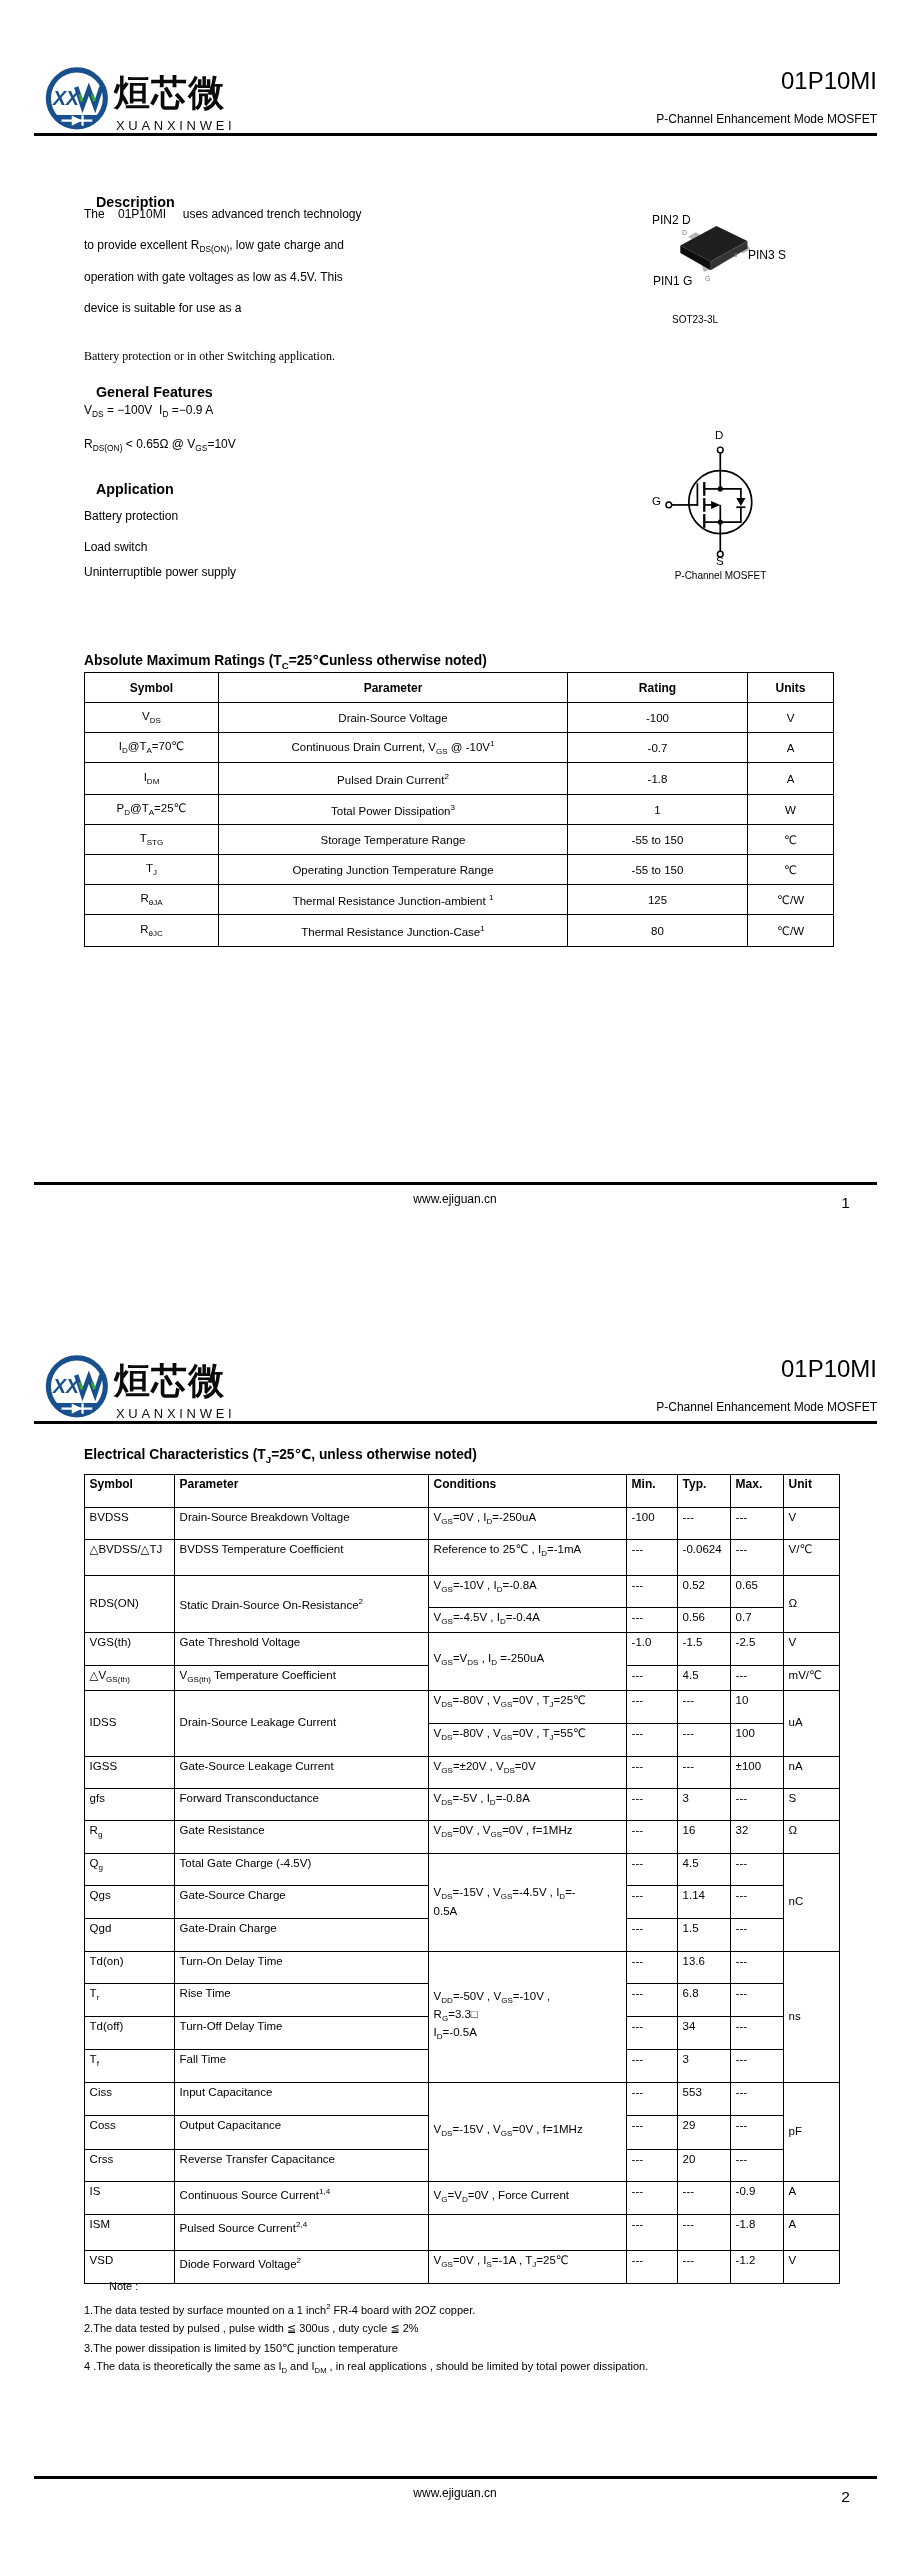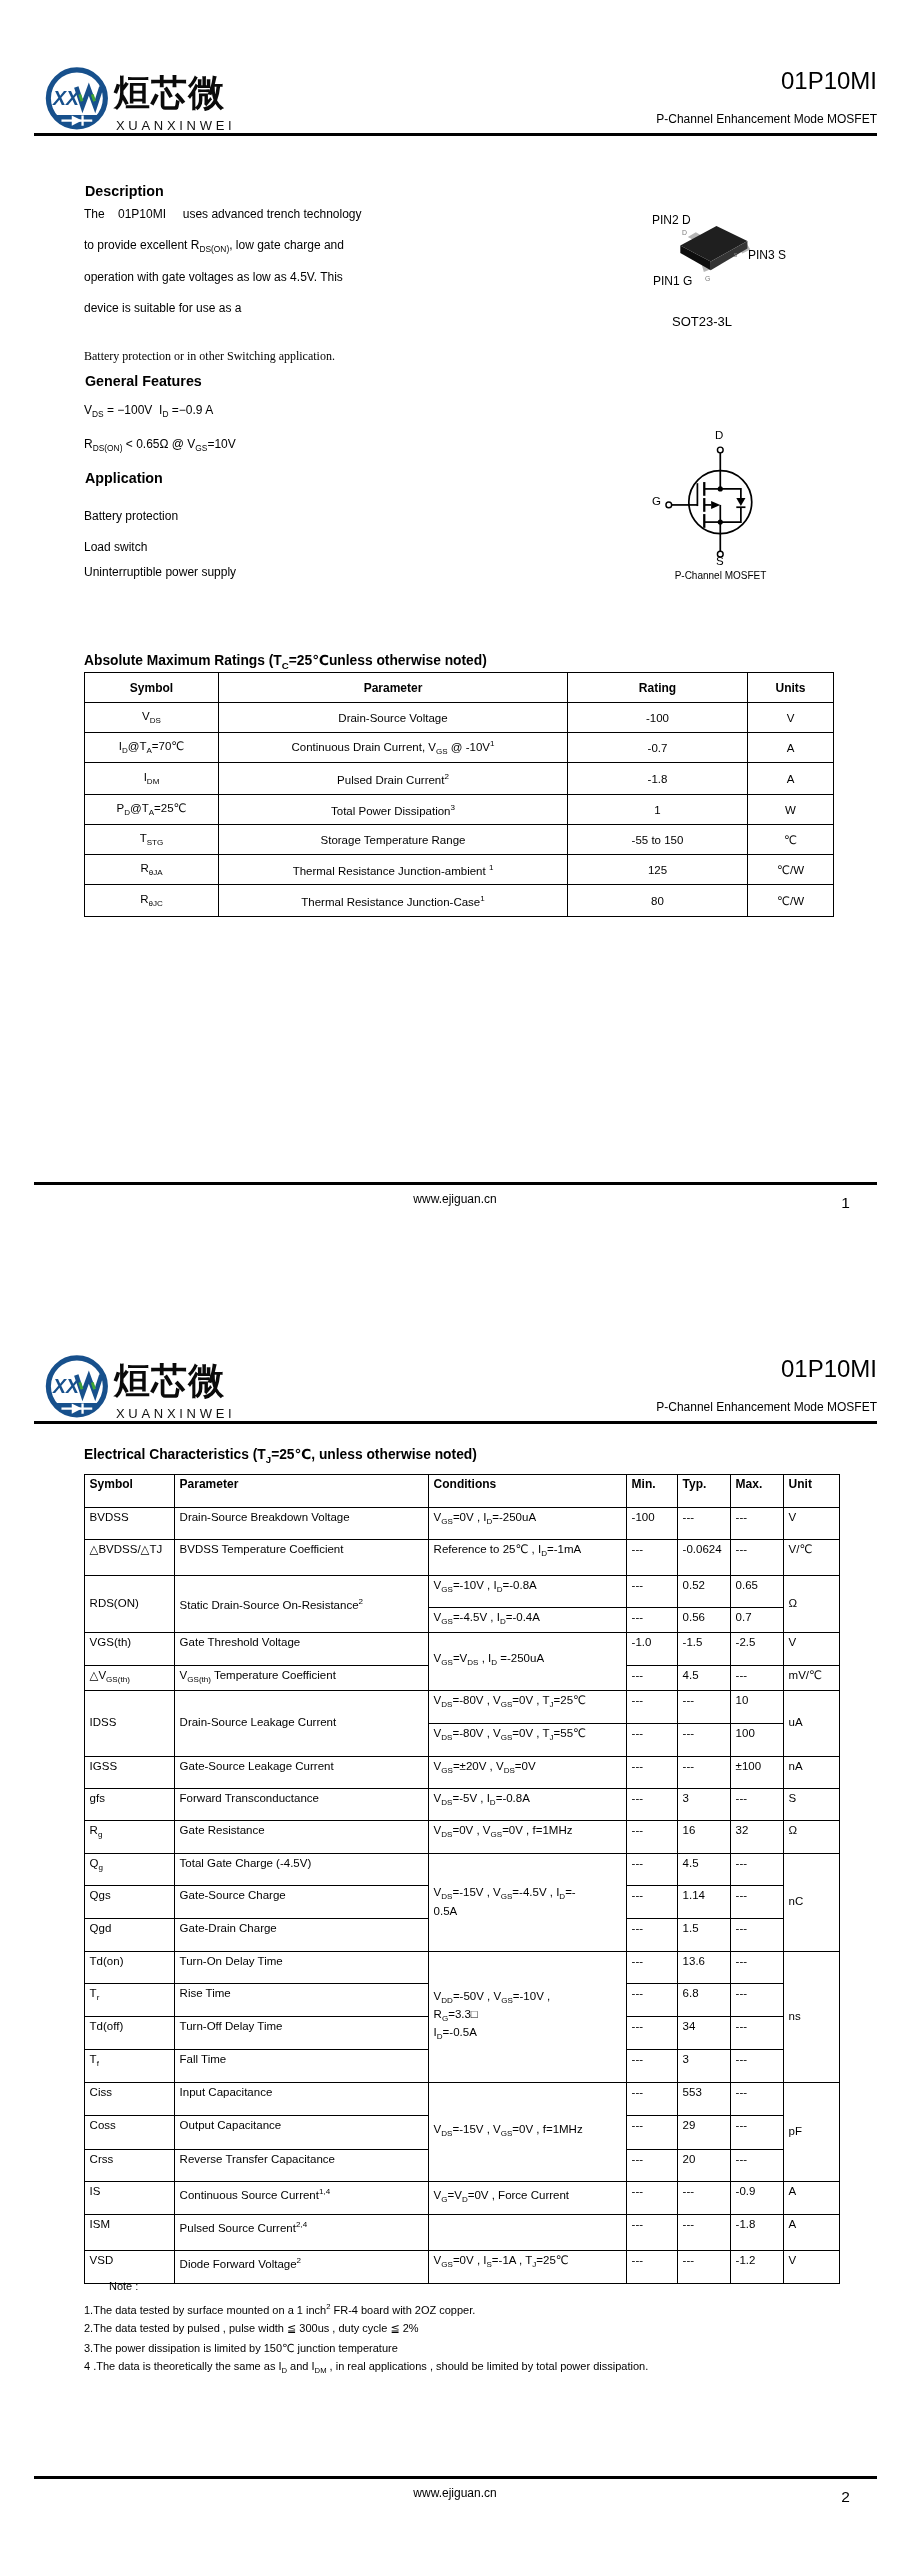--- a/index.html
+++ b/index.html
@@ -9,36 +9,36 @@
   }
   .abs{position:absolute;}
   .pgheader{position:absolute;left:0;width:910px;height:138px;}
   .pgfooter{position:absolute;left:0;width:910px;height:46px;}
   .rule{position:absolute;background:#000;height:2.9px;left:34px;width:843px;}
   .brand-cn{position:absolute;left:114px;top:69px;font-size:36px;font-weight:600;letter-spacing:1.1px;color:#0a0a0a;}
   .brand-en{position:absolute;left:116px;top:118px;font-size:13px;letter-spacing:3.7px;color:#111;}
   .partno{position:absolute;left:574px;top:67px;width:303px;text-align:right;font-size:24px;}
   .subtitle{position:absolute;left:574px;top:112px;width:303px;text-align:right;font-size:12px;}
   .logo-letters{position:absolute;left:53px;top:87px;font-size:19.5px;font-weight:bold;font-style:italic;color:#17508c;}
-  h3.sec{position:absolute;left:84px;margin:1px;font-size:14.3px;font-weight:bold;}
+  h3.sec{position:absolute;left:84px;margin:12px;font-size:14.3px;font-weight:bold;}
   .bodytext{position:absolute;left:84px;font-size:12px;}
   .tbl-title{position:absolute;left:84px;margin:0;font-size:13.8px;font-weight:bold;}
   table{border-collapse:collapse;position:absolute;table-layout:fixed;}
   td,th{border:1.1px solid #000;font-size:11.5px;overflow:hidden;}
   .abs-table th{font-weight:bold;font-size:12px;}
   .abs-table td,.abs-table th{text-align:center;vertical-align:middle;padding:1.1px 3.4px;}
   .elec-table td,.elec-table th{text-align:left;vertical-align:top;padding:2.9px 4.6px;line-height:13.8px;}
   .elec-table th{font-weight:bold;font-size:12px;}
   .vmid{vertical-align:middle !important;}
   .pre{white-space:pre-line;}
   .tsym{word-break:break-all;}
   .site{position:absolute;left:0;width:910px;text-align:center;font-size:12px;}
   .pagenum{position:absolute;left:831px;width:29px;text-align:center;font-size:15.5px;}
   .pinlabel{position:absolute;font-size:12px;}
-  .pkgname{position:absolute;font-size:13px;}
+  .pkgname{position:absolute;font-size:10px;}
   .symlabel{position:absolute;font-size:11.5px;}
   .symcaption{position:absolute;font-size:10px;text-align:center;width:129px;}
   .note-line{position:absolute;left:84px;font-size:11px;}
   sub{font-size:70%;}
   sup{font-size:70%;}
 </style>
 </head>
 <body>
 
 <div class="pgheader" style="top:0;">
@@ -160,20 +160,26 @@
         <td>1</td>
         <td>W</td>
       </tr>
   <tr style="height:30px">
         <td>T<sub>STG</sub></td>
         <td>Storage Temperature Range</td>
         <td>-55 to 150</td>
         <td>℃</td>
       </tr>
   <tr style="height:30px">
+        <td>T<sub>J</sub></td>
+        <td>Operating Junction Temperature Range</td>
+        <td>-55 to 150</td>
+        <td>℃</td>
+      </tr>
+  <tr style="height:30px">
         <td>R<sub>θJA</sub></td>
         <td>Thermal Resistance Junction-ambient <sup>1</sup></td>
         <td>125</td>
         <td>℃/W</td>
       </tr>
   <tr style="height:32px">
         <td>R<sub>θJC</sub></td>
         <td>Thermal Resistance Junction-Case<sup>1</sup></td>
         <td>80</td>
         <td>℃/W</td>

